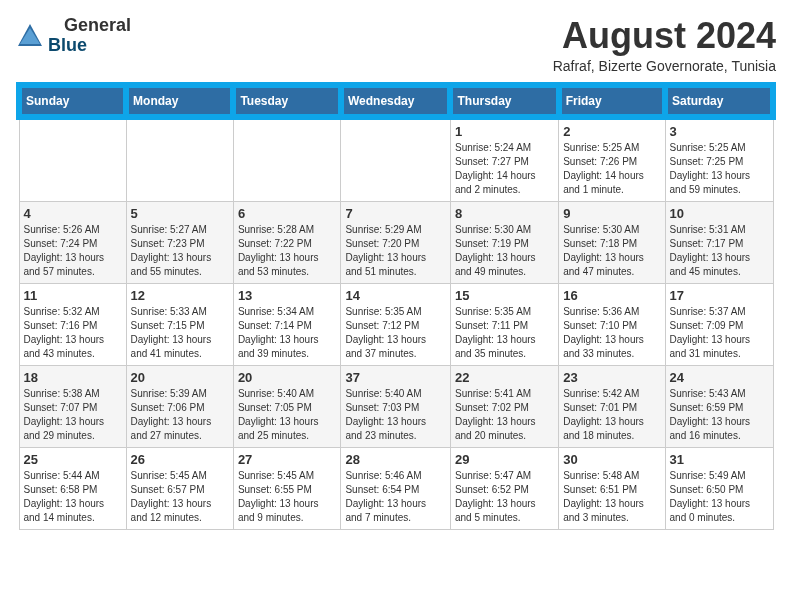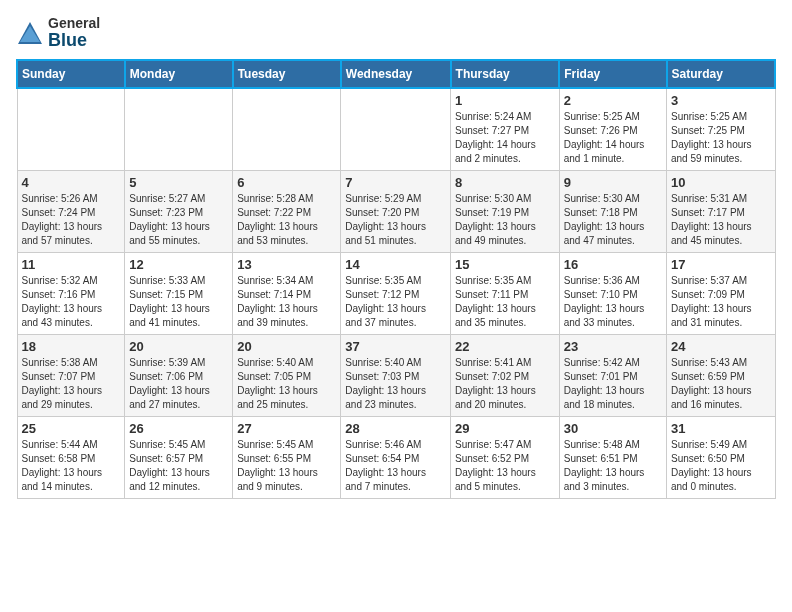--- a/index.html
+++ b/index.html
@@ -22,23 +22,24 @@
     .logo {
       display: flex;
       align-items: center;
     }
     .logo-text {
       display: flex;
       flex-direction: column;
       line-height: 1.1;
     }
     .logo-general {
-      font-size: 14px;
-      font-weight: bold;
-      color: #333;
+      font-size: 18px;
+      font-weight: bold;
+      color: #333;
+      margin-left: 16px;
     }
     .logo-blue {
       font-size: 18px;
       font-weight: bold;
       color: #0c4a6e;
     }
     .logo-icon {
       width: 28px;
       height: 28px;
       margin-right: 4px;
@@ -62,21 +63,21 @@
       border-collapse: collapse;
       font-size: 10px;
     }
     thead tr th {
       background: #2e6da4;
       color: #fff;
       padding: 6px 4px;
       text-align: left;
       font-size: 12px;
       font-weight: bold;
-      border: 2px solid #0ea5e9;
+      border: 6px solid #0ea5e9;
     }
     tbody tr td {
       border: 1px solid #ccc;
       vertical-align: top;
       padding: 4px;
       width: 113px;
       min-height: 70px;
       background: #fff;
     }
     tbody tr:nth-child(even) td {
@@ -106,20 +107,24 @@
     <div class="logo">
       <svg class="logo-icon" viewBox="0 0 28 28" xmlns="http://www.w3.org/2000/svg">
         <polygon points="14,2 26,24 2,24" fill="#2e6da4"></polygon>
         <polygon points="14,6 24,22 4,22" fill="#5a9fd4"></polygon>
       </svg>
       <div class="logo-text">
         <span class="logo-general">General</span>
         <span class="logo-blue">Blue</span>
       </div>
     </div>
+    <div class="title-section">
+      <div class="month-year">August 2024</div>
+      <div class="location">Rafraf, Bizerte Governorate, Tunisia</div>
+    </div>
   </div>
 
   <table>
     <thead>
       <tr>
       <th>Sunday</th>
           <th>Monday</th>
           <th>Tuesday</th>
           <th>Wednesday</th>
           <th>Thursday</th>

